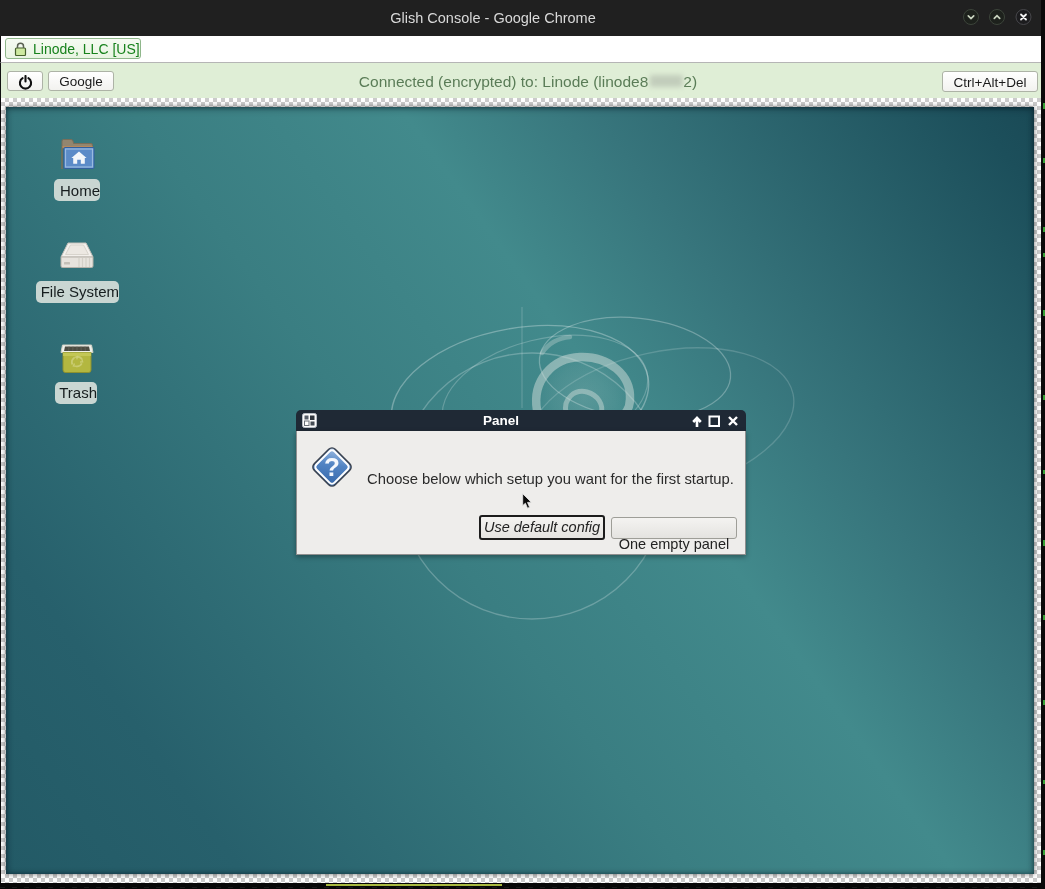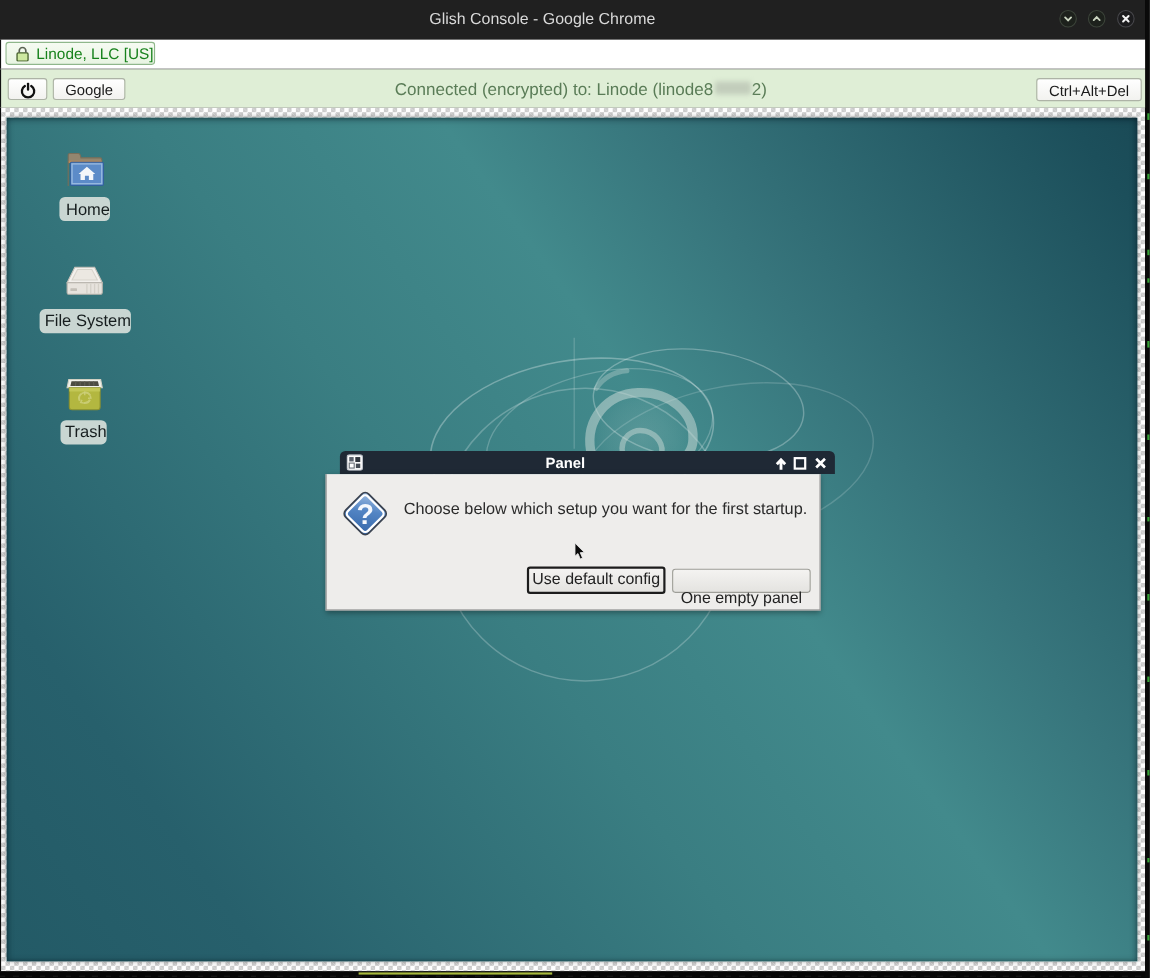--- a/index.html
+++ b/index.html
@@ -56,33 +56,33 @@
   #console::after{content:'';position:absolute;left:0;top:0;right:0;bottom:0;pointer-events:none;
      box-shadow:inset 0 4px 7px -3px rgba(0,15,25,.55), inset 0 -3px 6px -3px rgba(0,15,25,.4),
                 inset 4px 0 7px -4px rgba(0,15,25,.45), inset -4px 0 7px -4px rgba(0,15,25,.45);}
 
   
   .dlabel{position:absolute;background:#c9d6d2;border-radius:5px;color:#161d1e;
           font-size:15px;text-align:right;padding-top:2.5px;box-sizing:border-box;}
 
   
   #dialog{position:absolute;left:290px;top:303px;width:450px;height:145px;}
-  #dlg-title{position:absolute;left:13px;top:0;width:100%;height:21px;background:#1f2935;
+  #dlg-title{position:absolute;left:0;top:0;width:100%;height:21px;background:#1f2935;
      border-radius:5px 5px 0 0;}
   #dlg-title .t{position:absolute;left:205px;top:3px;transform:translateX(-50%);
      color:#fff;font-weight:bold;font-size:13.5px;}
   #dlg-body{position:absolute;left:0;top:21px;width:100%;height:124px;background:#eeedeb;
      border:1px solid #8f8f8f;border-top:none;box-sizing:border-box;
      box-shadow:0 2px 5px rgba(0,0,0,.35);}
   #dlg-h{position:absolute;left:72px;top:12px;font-size:19.5px;font-weight:bold;color:#161616;white-space:nowrap;letter-spacing:0.15px;}
-  #dlg-s{position:absolute;left:70px;top:24px;font-size:14.8px;color:#2b2b2b;white-space:nowrap;}
+  #dlg-s{position:absolute;left:70px;top:40px;font-size:14.8px;color:#2b2b2b;white-space:nowrap;}
   .dbtn{position:absolute;box-sizing:border-box;font-size:14.5px;color:#222;
         background:linear-gradient(#f4f3f1,#e4e3e0);border:1px solid #9e9e98;
         border-radius:3px;text-align:center;}
-  #dbtn1{left:182px;top:84px;width:126px;height:25px;border:2px solid #1c1c1c;padding-top:2px;}
+  #dbtn1{left:182px;top:84px;width:126px;height:25px;border:2px solid #1c1c1c;padding-top:2px;font-style:italic;}
   #dbtn2{left:314px;top:86px;width:126px;height:22px;padding-top:18px;}
 </style>
 </head>
 <body>
 <div id="stage">
 
   <div id="titlebar" class="abs">
     <span id="title">Glish Console - Google Chrome</span>
     <svg class="abs" style="left:959px;top:6px" width="76" height="22" viewBox="0 0 76 22">
       <circle cx="12" cy="11" r="7.5" fill="#1d211c" stroke="#3c443a" stroke-width="1"></circle>

